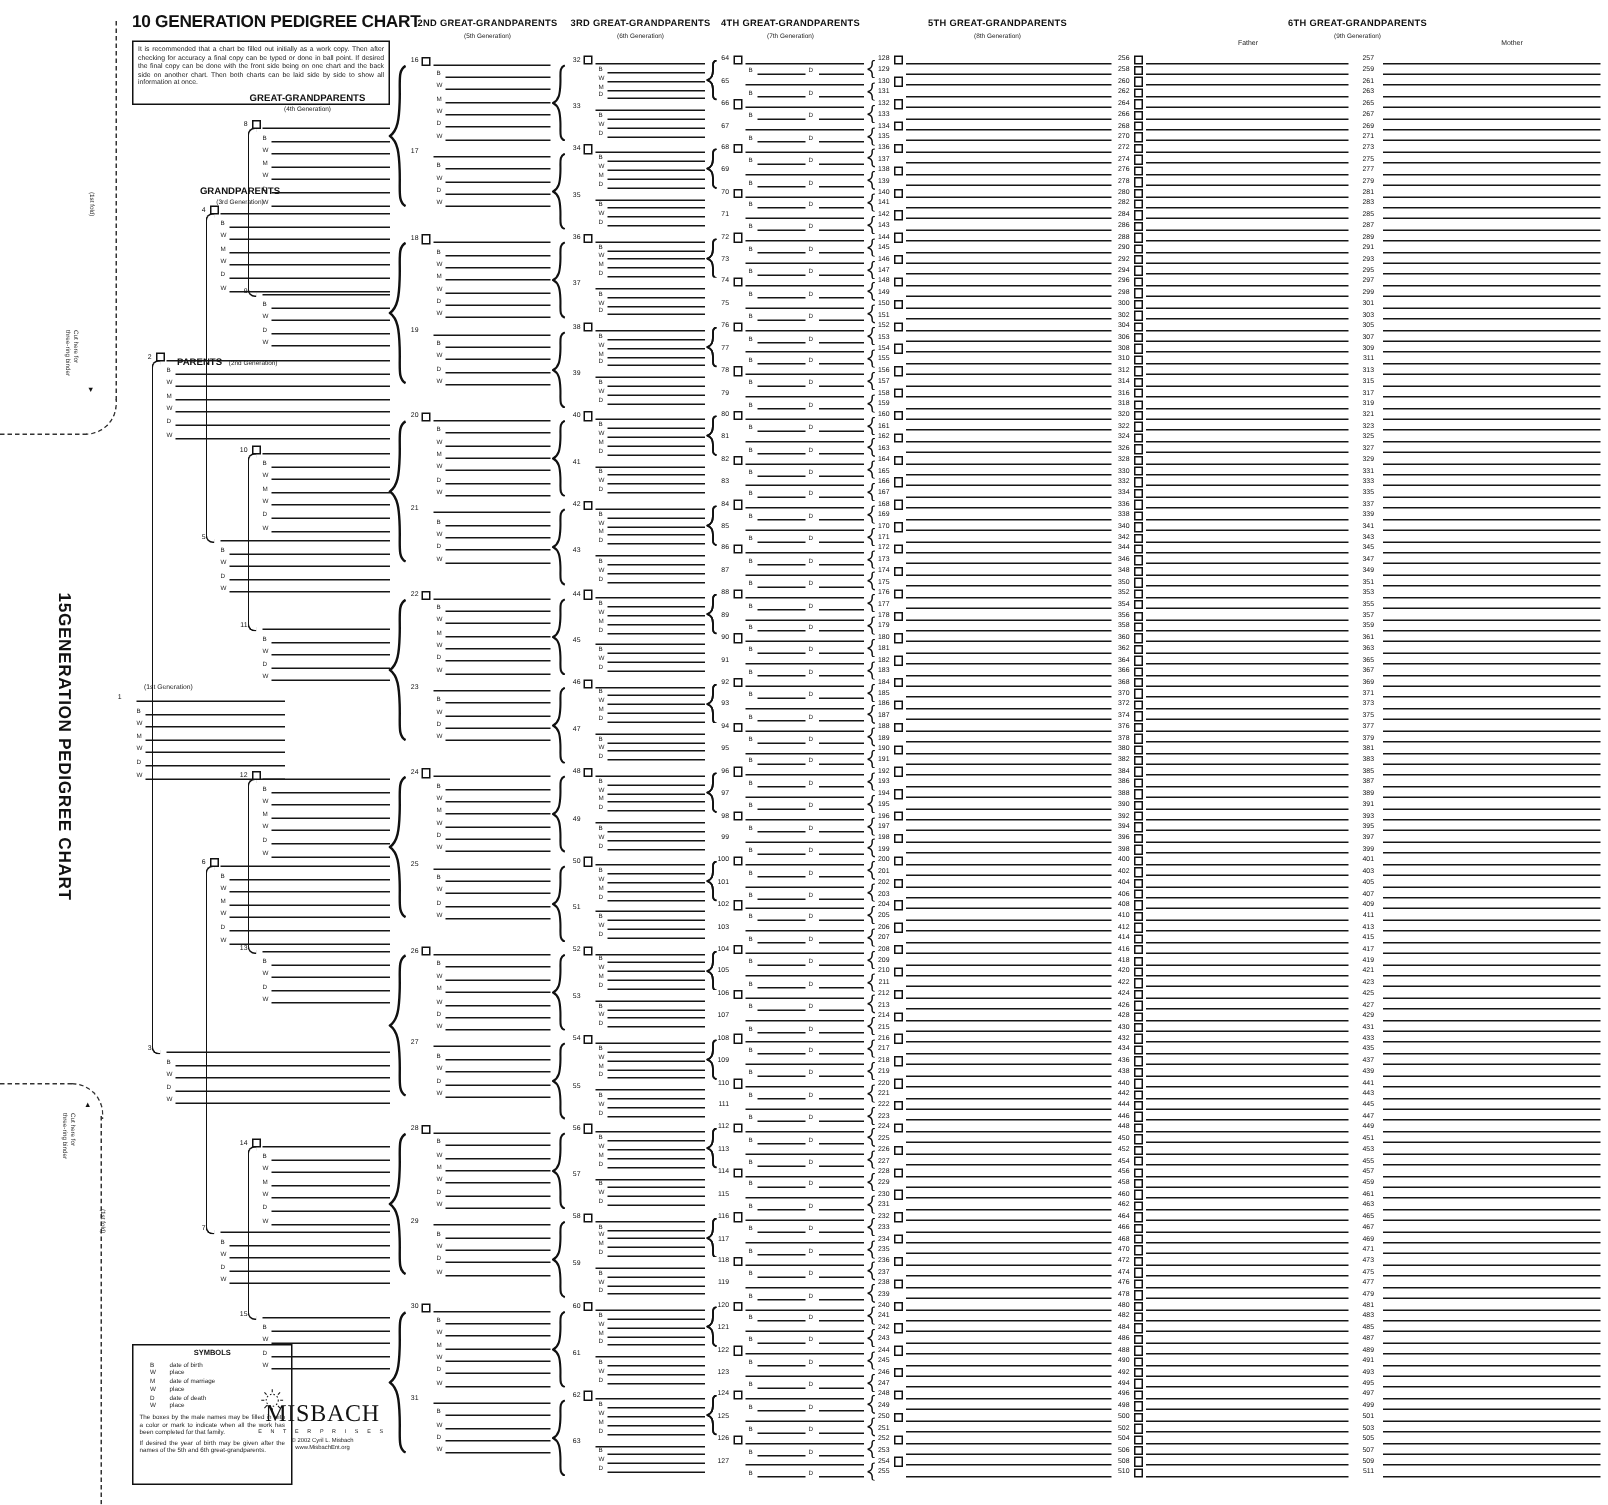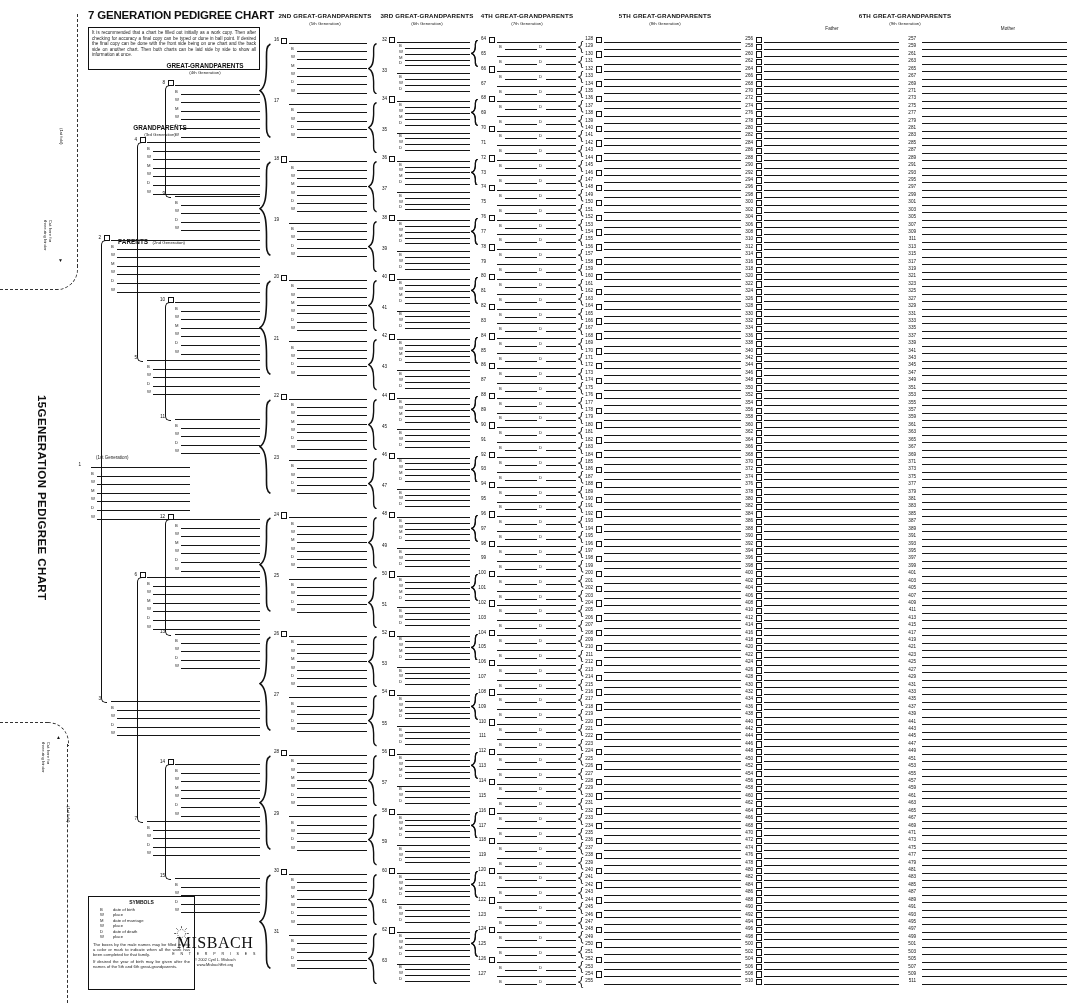--- a/index.html
+++ b/index.html
@@ -47,21 +47,21 @@
   .logoname{font-family:"Liberation Serif",serif;font-size:16px;letter-spacing:.5px;margin-top:6px;color:#111}
   .logosub{font-size:3.6px;letter-spacing:2.4px;color:#111}
   .logocopy{font-size:3.9px;line-height:4.8px;margin-top:2px;color:#222}
   .sun{position:absolute;left:8px;top:-2px}
 </style>
 </head>
 <body>
 
 <div id="chart">
 
-  <div class="title">7 GENERATION PEDIGREE CHART</div>
+  <div class="title">10 GENERATION PEDIGREE CHART</div>
   <div class="instr">It is recommended that a chart be filled out initially as a work copy. Then after checking for accuracy a final copy can be typed or done in ball point. If desired the final copy can be done with the front side being on one chart and the back side on another chart. Then both charts can be laid side by side to show all information at once.</div>
 
   <div class="ghead" style="left:258px;top:12px;width:134px">
     <div class="t">2ND GREAT-GRANDPARENTS</div>
     <div class="s">(5th Generation)</div>
   </div>
   <div class="ghead" style="left:360px;top:12px;width:134px">
     <div class="t">3RD GREAT-GRANDPARENTS</div>
     <div class="s">(6th Generation)</div>
   </div>

